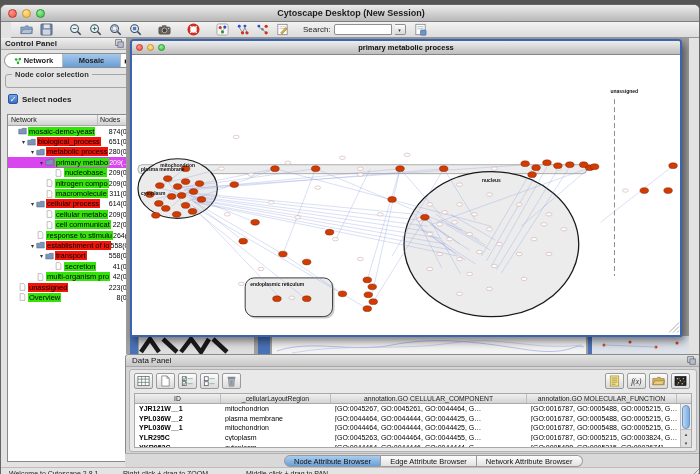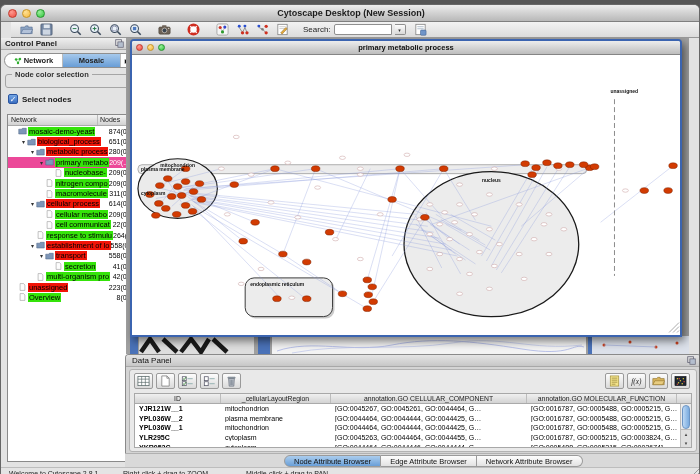--- a/index.html
+++ b/index.html
@@ -46,21 +46,21 @@
 .combo-step{position:absolute;right:1px;top:1px;bottom:1px;width:13px;border-radius:6px;
   background:linear-gradient(#8db9ec,#3f74c2);display:flex;flex-direction:column;align-items:center;justify-content:center;color:#fff;font-size:4.5px;line-height:4px}
 .cp-check{margin:6px 0 0 7px;display:flex;align-items:center;gap:4px;font-size:8px;font-weight:bold;color:#1a1a1a}
 .checkbox{width:10px;height:10px;border-radius:2px;background:linear-gradient(#74a6e4,#3a6dc0);
   border:1px solid #2a55a0;color:#fff;font-size:8px;line-height:9px;text-align:center}
 .cp-tree{position:absolute;left:6px;top:76px;right:4px;bottom:5px;background:#fff;border:1px solid #8a8a8a;overflow:hidden}
 .tree-head{height:11px;display:flex;background:linear-gradient(#f3f3f3,#d2d2d2);border-bottom:1px solid #aaa;font-size:7px;color:#222}
 .tree-head .c1{flex:1;padding-left:3px;border-right:1px solid #bbb;line-height:10px}
 .tree-head .c2{width:34px;padding-left:2px;line-height:10px}
 .tree-row{height:10.4px;display:flex;align-items:center;white-space:nowrap;font-size:7.5px;color:#000;overflow:hidden}
-.tree-row.sel{background:#ec4899}
+.tree-row.sel{background:#d946ef}
 .tree-row .exp{width:7px;font-size:6px;color:#333;text-align:center;flex:none}
 .tree-row .ticon{flex:none;display:flex;margin-right:1px}
 .tree-row .ticon svg{width:9px;height:8px}
 .tl-label{padding:0 1px;flex:none}
 .tl-label.green{background:#35e30a}
 .tl-label.red{background:#f11408}
 .tree-row .cnt{margin-left:auto;padding-right:3px;font-size:7px;flex:none}
 .tree-row.sel .cnt{color:#fff}
 
 .desktop{position:absolute;left:125px;top:33px;width:563px;height:316px;background:#a0a0a0;overflow:hidden}

